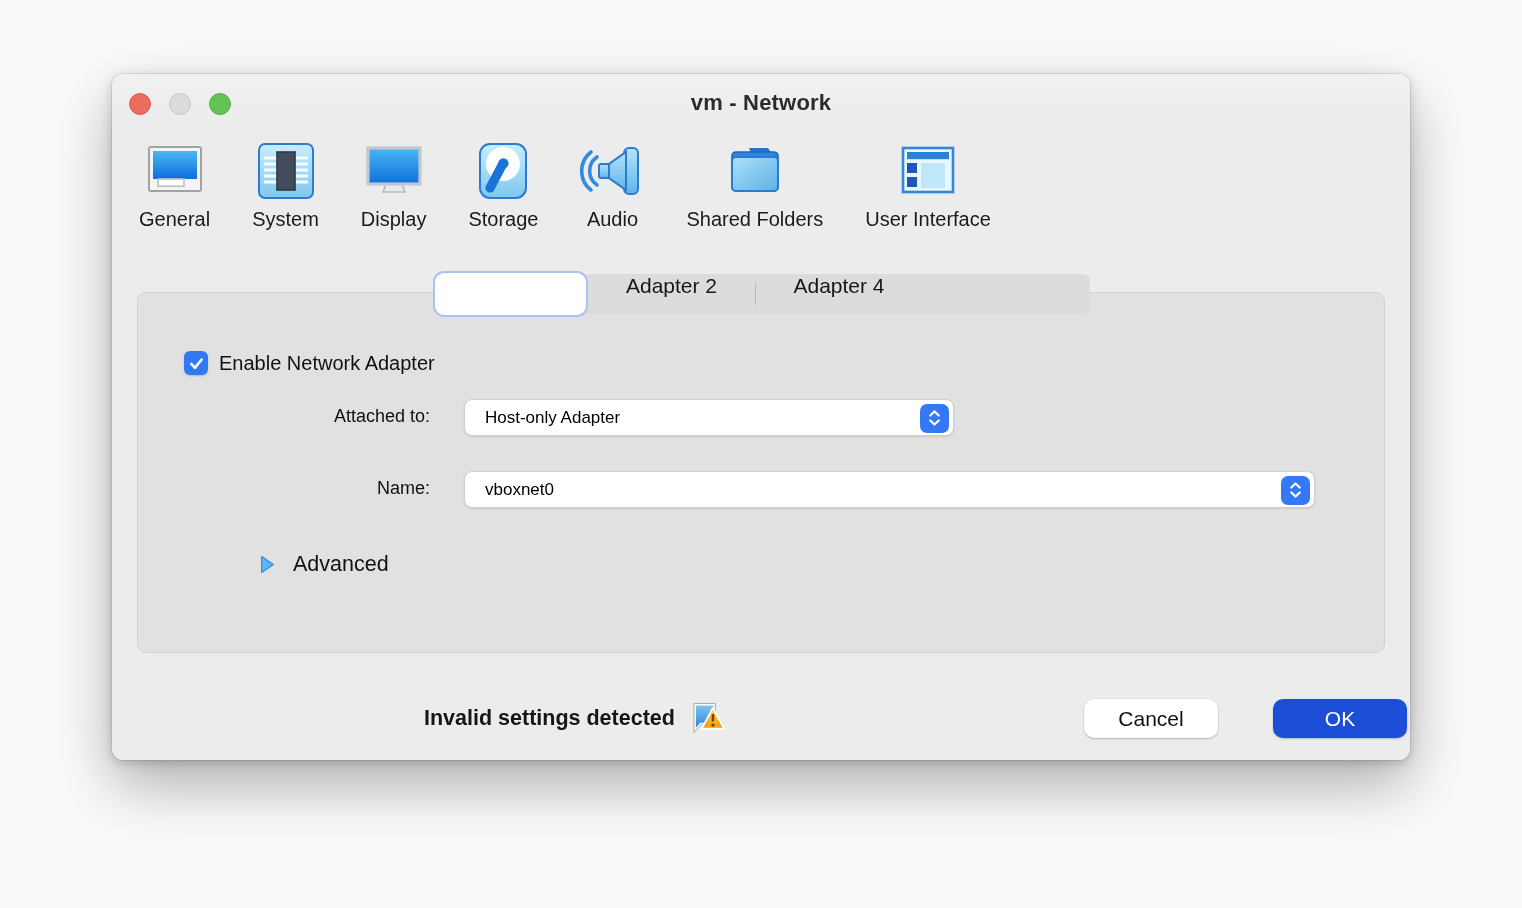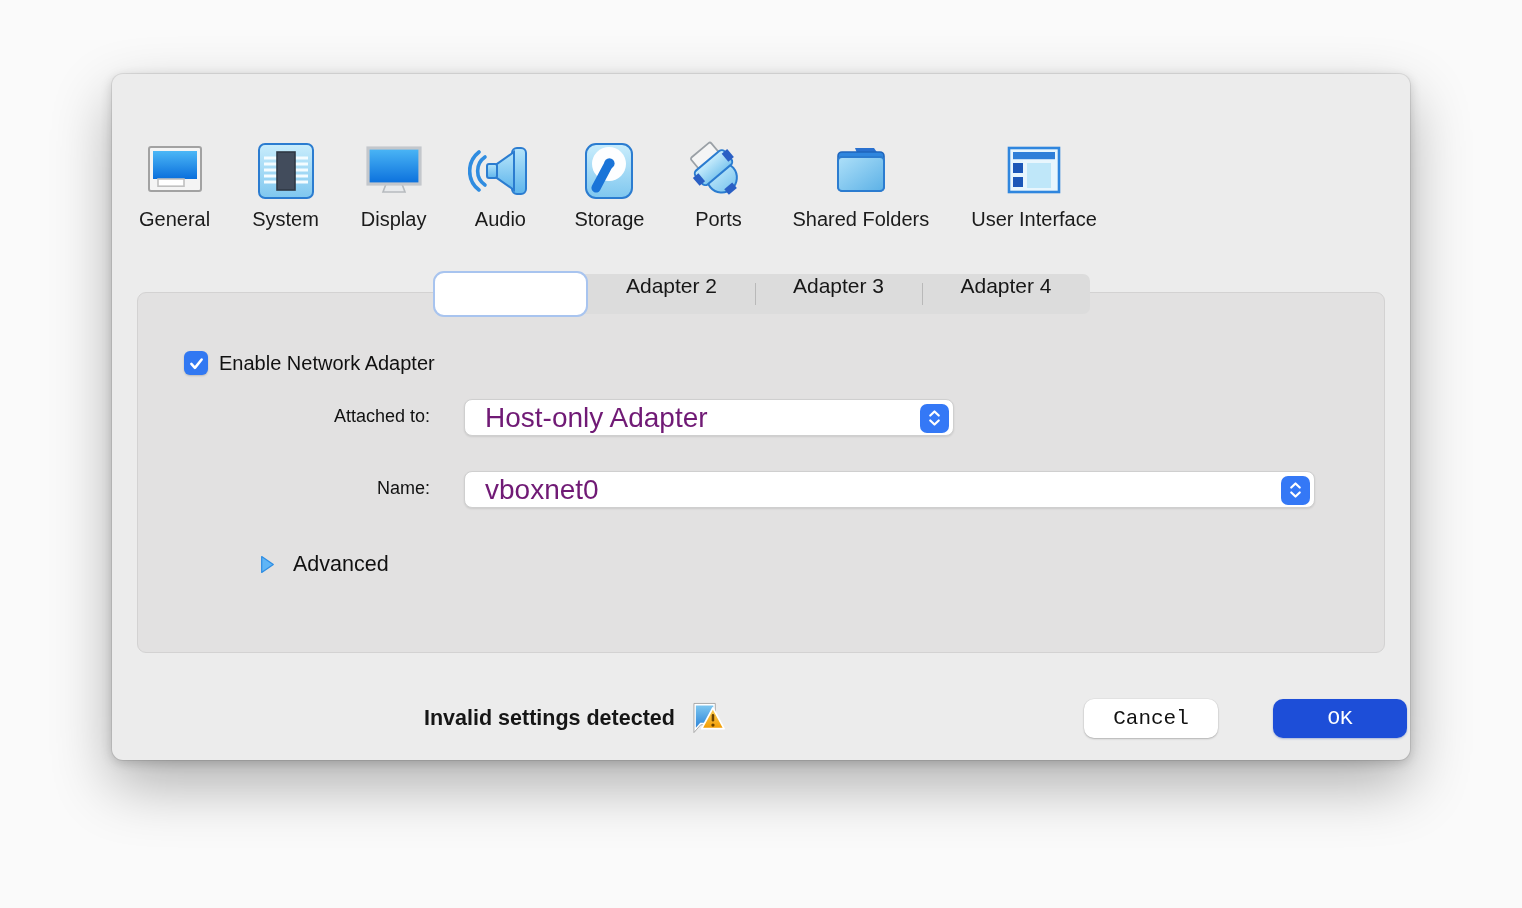--- a/index.html
+++ b/index.html
@@ -73,34 +73,34 @@
   .field-label {
     position:absolute; left:60px; width:258px; text-align:right;
     font-size:18px; color:#111;
   }
   .popup {
     position:absolute; height:37px; background:#ffffff;
     border:1px solid #cfcfcf; border-radius:8px;
     box-shadow:0 1px 2px rgba(0,0,0,.10);
     display:flex; align-items:center; cursor:default;
   }
-  .popup .value { padding-left:20px; font-size:28px; color:#701a75; }
+  .popup .value { padding-left:20px; font-size:17px; color:#000000; }
   .stepper {
     position:absolute; right:4px; top:3.5px; width:29px; height:29px;
     background:#3478f6; border-radius:7px;
     display:flex; align-items:center; justify-content:center;
   }
   .advanced { position:absolute; left:148px; top:478px; display:flex; align-items:center; gap:18px; cursor:default; }
   .advanced .label { font-size:21.5px; color:#111; }
   
   .invalid-group { position:absolute; left:312px; top:626px; height:36px; display:flex; align-items:center; gap:17px; }
   .invalid-text { font-size:21.5px; font-weight:600; color:#161616; }
   .btn {
     position:absolute; top:625px; width:134px; height:39px; border:none; border-radius:10px;
-    font-family:Liberation Mono, monospace; font-size:21px; display:flex; align-items:center; justify-content:center;
+    font-family:Liberation Sans, sans-serif; font-size:21px; display:flex; align-items:center; justify-content:center;
     cursor:default;
   }
   .btn.cancel { left:972px; background:#ffffff; color:#111;
     box-shadow:0 1px 2px rgba(0,0,0,.22), 0 0 0 .5px rgba(0,0,0,.06); }
   .btn.ok { left:1161px; background:#1d4ed8; color:#fff; font-weight:500;
     box-shadow:0 1px 2px rgba(40,80,180,.35); }
 </style>
 </head>
 <body>
 
@@ -128,20 +128,28 @@
     </linearGradient>
     <linearGradient id="orangeG" x1="0" y1="0" x2="0" y2="1">
       <stop offset="0" stop-color="#fdd35f"></stop>
         <stop offset="1" stop-color="#f29b00"></stop>
     </linearGradient>
   </defs>
 </svg>
 
 <div class="window">
 
+  <div class="titlebar">
+    <div class="lights">
+      <div class="light red"></div>
+      <div class="light gray"></div>
+      <div class="light green"></div>
+    </div>
+    <div class="win-title">vm - Network</div>
+  </div>
 
   <div class="toolbar">
 
     <div class="tb-item">
       <svg class="tb-icon" viewBox="0 0 32 32">
         <rect x="3" y="4" width="26" height="22" rx="1" fill="#f4f4f4" stroke="#a2a2a2" stroke-width="1"></rect>
         <rect x="5" y="6" width="22" height="14" fill="url(#scrG)"></rect>
         <rect x="7.5" y="20" width="13" height="3.6" fill="#ffffff" stroke="#c0c0c0" stroke-width="0.8"></rect>
       </svg>
       <div class="tb-label">General</div>
@@ -162,53 +170,40 @@
     <div class="tb-item">
       <svg class="tb-icon" viewBox="0 0 32 32">
         <polygon points="12,22.5 20,22.5 21.5,26.5 10.5,26.5" fill="#e8eaec" stroke="#b6babe" stroke-width="0.8"></polygon>
         <rect x="3" y="4.5" width="26" height="18" fill="url(#scrG)" stroke="#c3c7cc" stroke-width="1.6"></rect>
       </svg>
       <div class="tb-label">Display</div>
     </div>
 
     <div class="tb-item">
       <svg class="tb-icon" viewBox="0 0 32 32">
+        <rect x="4.5" y="2.5" width="23" height="27" rx="5" fill="url(#lbG)" stroke="#2b7cd0" stroke-width="1"></rect>
+        <circle cx="16" cy="12.5" r="8.5" fill="#fdfeff"></circle>
+        <path d="M9.5 24.5 L15.5 13.2" stroke="#1a74d8" stroke-width="4.6" stroke-linecap="round"></path>
+        <circle cx="16.2" cy="12.2" r="2.6" fill="#1a74d8"></circle>
+      </svg>
+      <div class="tb-label">Storage</div>
+    </div>
+
+    <div class="tb-item">
+      <svg class="tb-icon" viewBox="0 0 32 32">
         <path d="M8.5 9 A8.5 8.5 0 0 0 8.5 23" fill="none" stroke="#2f8ce0" stroke-width="1.8" stroke-linecap="round"></path>
         <path d="M5.5 6.5 A12 12 0 0 0 5.5 25.5" fill="none" stroke="#2f8ce0" stroke-width="1.8" stroke-linecap="round"></path>
         <rect x="22" y="4.5" width="7" height="23" rx="2.5" fill="url(#spkG)" stroke="#2b7cd0" stroke-width="1"></rect>
         <polygon points="14,12.8 23,6.5 23,25.5 14,19.2" fill="url(#spkG)" stroke="#2b7cd0" stroke-width="1"></polygon>
         <rect x="9.5" y="12.5" width="5" height="7" rx="1" fill="url(#spkG)" stroke="#2b7cd0" stroke-width="1"></rect>
       </svg>
       <div class="tb-label">Audio</div>
     </div>
 
-    <div class="tb-item">
-      <svg class="tb-icon" viewBox="0 0 32 32">
-        <rect x="4.5" y="2.5" width="23" height="27" rx="5" fill="url(#lbG)" stroke="#2b7cd0" stroke-width="1"></rect>
-        <circle cx="16" cy="12.5" r="8.5" fill="#fdfeff"></circle>
-        <path d="M9.5 24.5 L15.5 13.2" stroke="#1a74d8" stroke-width="4.6" stroke-linecap="round"></path>
-        <circle cx="16.2" cy="12.2" r="2.6" fill="#1a74d8"></circle>
-      </svg>
-      <div class="tb-label">Storage</div>
-    </div>
-
-
-    <div class="tb-item">
-      <svg class="tb-icon" viewBox="0 0 32 32">
-        <g transform="rotate(-40 16 17)">
-          <rect x="10" y="2.5" width="13" height="7.5" rx="1" fill="#f5f5f5" stroke="#9aa0a6" stroke-width="0.9"></rect>
-          <circle cx="16" cy="20" r="7.5" fill="url(#lbG)" stroke="#2b7cd0" stroke-width="1"></circle>
-          <rect x="6.5" y="9" width="19" height="9" rx="2" fill="url(#lbG)" stroke="#2b7cd0" stroke-width="1"></rect>
-          <rect x="4.8" y="10.8" width="3.6" height="5.2" fill="#2a5fc4"></rect>
-          <rect x="23.6" y="10.8" width="3.6" height="5.2" fill="#2a5fc4"></rect>
-          <rect x="13.2" y="25.2" width="5.2" height="3.6" fill="#2a5fc4"></rect>
-        </g>
-      </svg>
-      <div class="tb-label">Ports</div>
-    </div>
+
 
     <div class="tb-item">
       <svg class="tb-icon" viewBox="0 0 32 32">
         <polygon points="13,4.5 22.5,4.5 26,9.5 15,9.5" fill="#2a71cf"></polygon>
         <rect x="4.5" y="6.5" width="23" height="19.5" rx="2" fill="#2f86de" stroke="#1f66bd" stroke-width="0.8"></rect>
         <rect x="4.5" y="9" width="23" height="17" rx="2" fill="url(#fldG)" stroke="#2b7cd0" stroke-width="1"></rect>
       </svg>
       <div class="tb-label">Shared Folders</div>
     </div>
 
@@ -226,24 +221,20 @@
   </div>
 
   <div class="panel"></div>
 
   <div class="tabstrip">
     <div class="tab t1 selected">
       <span></span>
     </div>
     <div class="tab t2">
       <span>Adapter 2</span>
-    </div>
-    <div class="tab t3">
-      <span class="sep"></span>
-      <span>Adapter 3</span>
     </div>
     <div class="tab t4">
       <span class="sep"></span>
       <span>Adapter 4</span>
     </div>
   </div>
 
   <div class="checkbox">
     <svg width="19" height="19" viewBox="0 0 24 24">
       <path d="M5.5 12.5 L10 17.5 L18.5 7" fill="none" stroke="#ffffff" stroke-width="3.2" stroke-linecap="round" stroke-linejoin="round"></path>

